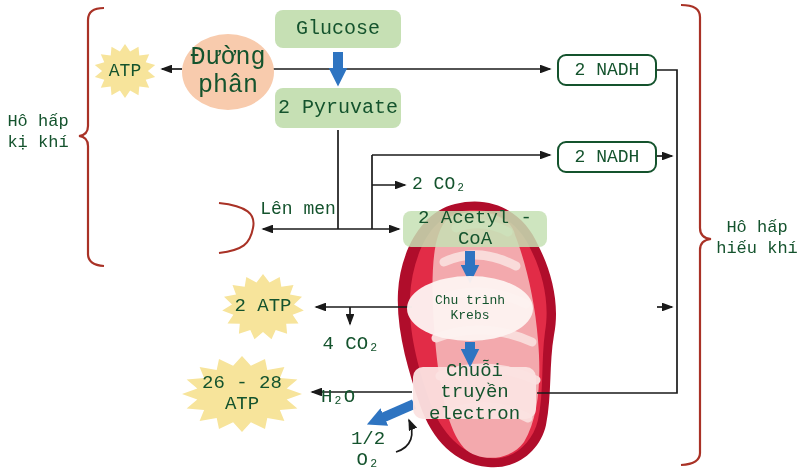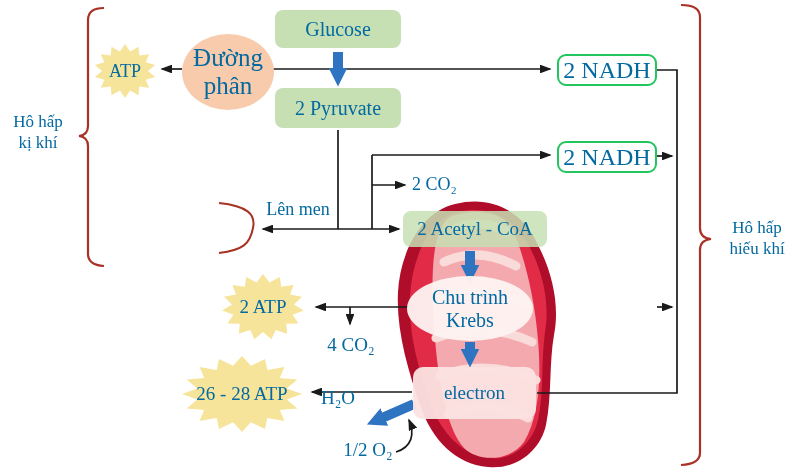--- a/index.html
+++ b/index.html
@@ -1,26 +1,26 @@
 <!DOCTYPE html>
 <html><head>
 <meta charset="utf-8">
 <style>
   html,body{margin:0;padding:0;background:#ffffff;}
   #canvas{position:relative;width:800px;height:473px;background:#ffffff;overflow:hidden;
-          font-family:Liberation Serif, serif;color:#0369a1;}
+          font-family:Liberation Mono, monospace;color:#14532d;}
   #base-svg{position:absolute;left:0;top:0;z-index:0;}
   .node{position:absolute;display:flex;flex-direction:column;align-items:center;
         justify-content:center;text-align:center;line-height:1.12;z-index:2;box-sizing:border-box;}
   .greenbox{background:#c6e0b4;border-radius:8px;font-size:20px;}
   .acetyl{background:rgba(198,224,180,0.85);border-radius:8px;font-size:19px;}
-  .whitebox{background:#ffffff;border:2px solid #22c55e;border-radius:9px;font-size:24px;}
+  .whitebox{background:#ffffff;border:2px solid #14532d;border-radius:9px;font-size:18px;}
   .ellipse{border-radius:50%;}
   .glyco{background:#f8cbad;font-size:25px;}
-  .krebs{background:rgba(253,242,240,0.96);font-size:20px;}
+  .krebs{background:rgba(253,242,240,0.96);font-size:13px;}
   .etcbox{background:rgba(251,227,225,0.95);border-radius:10px;font-size:19px;}
   .plain{font-size:18px;background:transparent;}
   .startext{font-size:18px;background:transparent;}
   .bracket-label{font-size:17px;line-height:1.25;}
 </style>
 </head>
 <body>
 
 <div id="canvas">
 
@@ -139,20 +139,21 @@
 
   <div class="node startext" style="left:223px;top:285px;width:80px;height:44px;font-size:19px;">
     <span>2 ATP</span>
   </div>
 
   <div class="node plain" style="left:316px;top:331px;width:70px;height:28px;font-size:19px;">
     <span>4 CO₂</span>
   </div>
 
   <div class="node etcbox" style="left:413px;top:367px;width:123px;height:52px;">
+    <span>Chuỗi truyền</span>
     <span>electron</span>
   </div>
 
   <div class="node startext" style="left:182px;top:372px;width:120px;height:44px;font-size:19px;">
     <span>26 - 28 ATP</span>
   </div>
 
   <div class="node plain" style="left:314px;top:384px;width:48px;height:28px;font-size:19px;justify-content:center;">
     <span>H₂O</span>
   </div>

